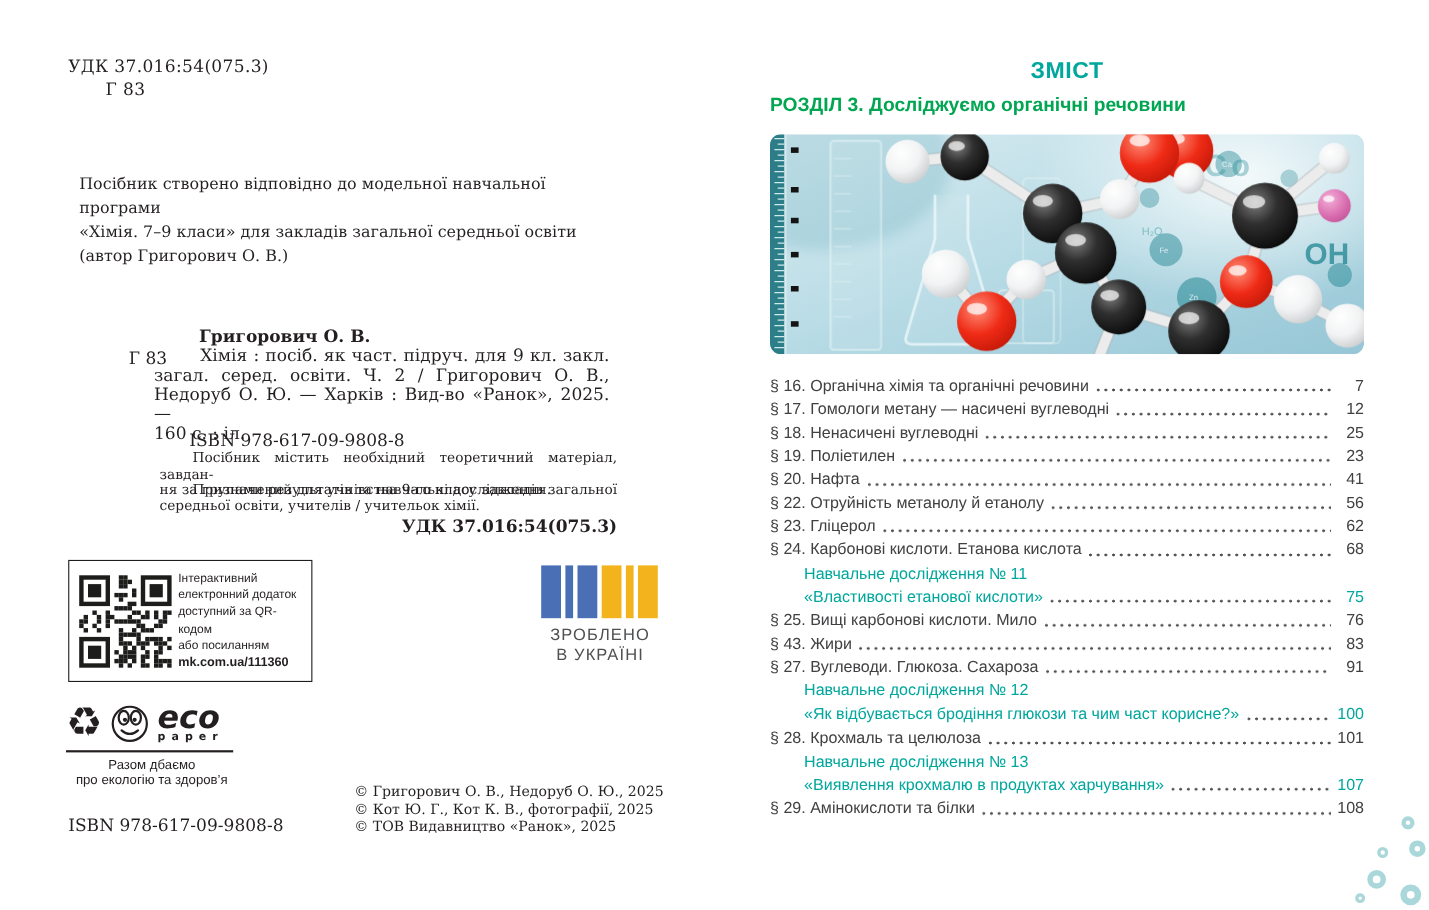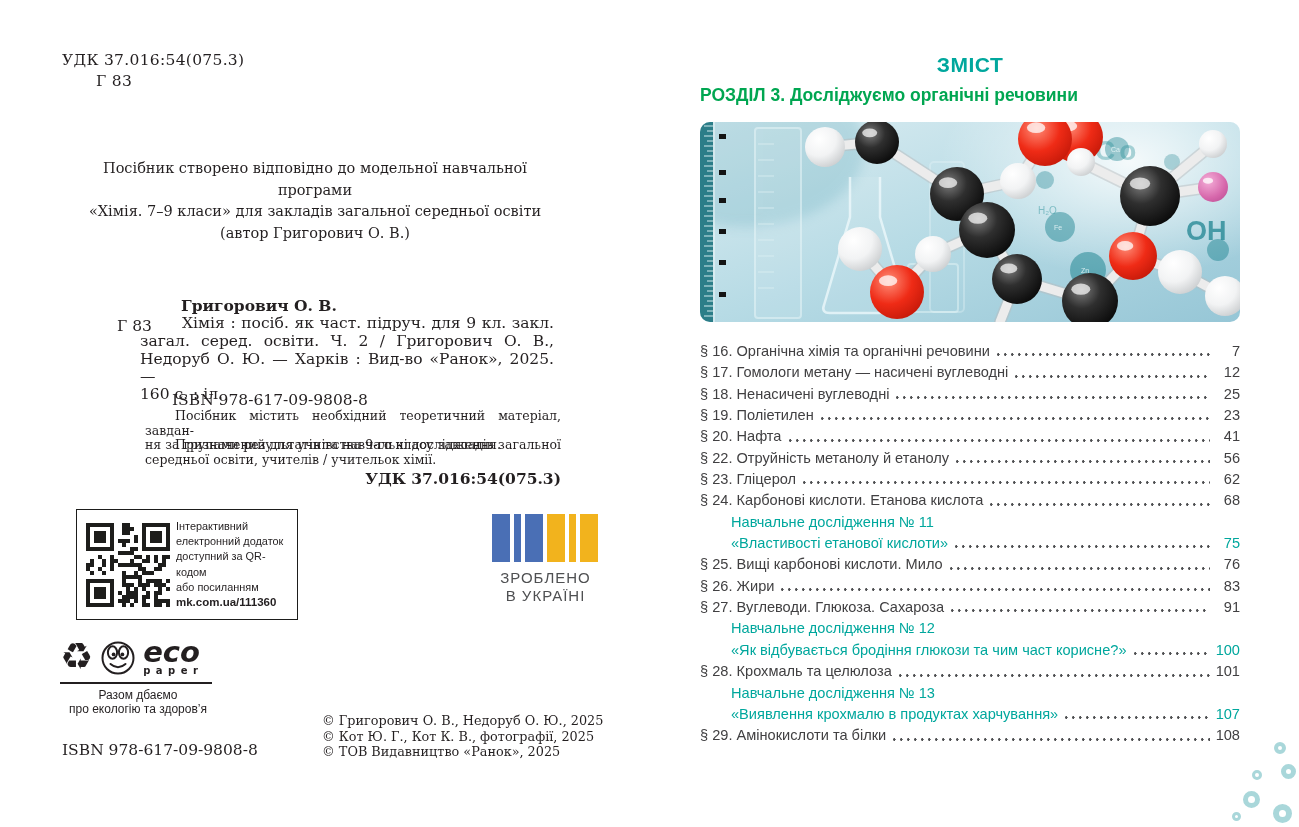--- a/index.html
+++ b/index.html
@@ -1,34 +1,34 @@
 <!DOCTYPE html>
 <html><head>
 <meta charset="utf-8">
 <style>
   html,body{margin:0;padding:0;background:#ffffff;}
   .spread{position:relative;width:1299px;height:827px;background:#fff;overflow:hidden;color:#231f20;}
 
   
   .udc-top{position:absolute;left:62px;top:50px;font:15.5px/21px "DejaVu Serif",serif;letter-spacing:.3px;}
   .udc-top .l2{padding-left:34px;}
-  .intro{position:absolute;left:72px;top:158px;width:486px;text-align:center;font:14.5px/21.5px "DejaVu Serif",serif;}
+  .intro{position:absolute;left:72px;top:158px;width:486px;text-align:left;font:14.5px/21.5px "DejaVu Serif",serif;}
   .bib-author{position:absolute;left:181px;top:296px;font:bold 15.5px "DejaVu Serif",serif;}
   .bib-code{position:absolute;left:117px;top:317px;font:15.5px "DejaVu Serif",serif;}
   .bib-lines{position:absolute;left:140px;top:315px;width:414px;font:15.5px/17.8px "DejaVu Serif",serif;}
   .bib-lines div{text-align:justify;text-align-last:justify;}
   .bib-lines div:first-child{text-indent:42px;}
   .bib-lines div:last-child{text-align-last:left;}
   .bib-isbn{position:absolute;left:172px;top:391px;font:15.5px "DejaVu Serif",serif;}
   .ann{position:absolute;left:145px;width:416px;font:12.5px/14.7px "DejaVu Serif",serif;}
   .ann div:first-child{text-indent:30px;text-align:justify;text-align-last:justify;}
   #ann1{top:409px;} #ann2{top:438px;}
   .udc-bottom{position:absolute;left:145px;top:469px;width:416px;text-align:right;font:bold 15.5px "DejaVu Serif",serif;}
 
-  .qr-box{position:absolute;left:62px;top:509px;width:222px;height:111px;border:1.5px solid #1d1d1b;box-sizing:border-box;display:flex;align-items:center;background:#fff;margin-left:14px;}
+  .qr-box{position:absolute;left:62px;top:509px;width:222px;height:111px;border:1.5px solid #1d1d1b;box-sizing:border-box;display:flex;align-items:center;background:#fff;}
   .qr{position:relative;width:84px;height:84px;margin:0 6px 0 9px;flex:none;}
   .qr i{position:absolute;width:4px;height:4px;background:#1d1d1b;}
   .qr .f{position:absolute;width:28px;height:28px;border:4px solid #1d1d1b;box-sizing:border-box;}
   .qr .f::after{content:"";position:absolute;inset:4px;background:#1d1d1b;}
   .qr .f.tl{left:0;top:0;} .qr .f.tr{right:0;top:0;} .qr .f.bl{left:0;bottom:0;}
   .qr-text{font:10.9px/15.2px "Liberation Sans",sans-serif;color:#231f20;width:118px;}
   .qr-link{font-weight:bold;font-size:11.5px;}
 
   .miu{position:absolute;left:492px;top:514px;}
   .miu-bars{display:flex;height:48px;}
@@ -462,21 +462,21 @@
           <span class="lab">«Властивості етанової кислоти»</span>
           <span class="dots"></span>
           <span class="pg">75</span>
         </div>
         <div class="toc-row">
           <span class="lab">§ 25. Вищі карбонові кислоти. Мило</span>
           <span class="dots"></span>
           <span class="pg">76</span>
         </div>
         <div class="toc-row">
-          <span class="lab">§ 26. Жири</span>
+          <span class="lab">§ 43. Жири</span>
           <span class="dots"></span>
           <span class="pg">83</span>
         </div>
         <div class="toc-row">
           <span class="lab">§ 27. Вуглеводи. Глюкоза. Сахароза</span>
           <span class="dots"></span>
           <span class="pg">91</span>
         </div>
         <div class="toc-row sub">
           <span class="lab">Навчальне дослідження № 12</span>

